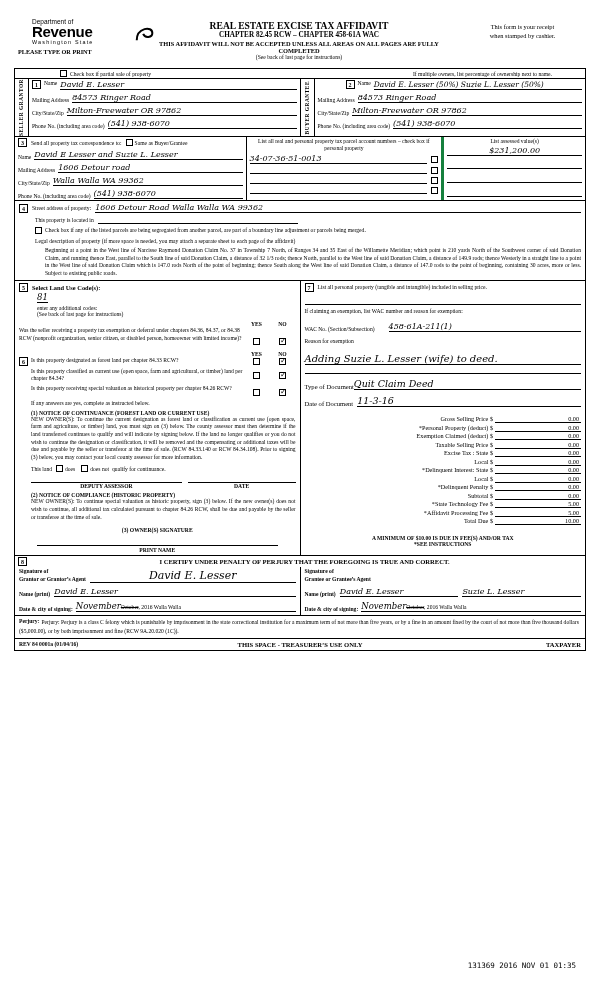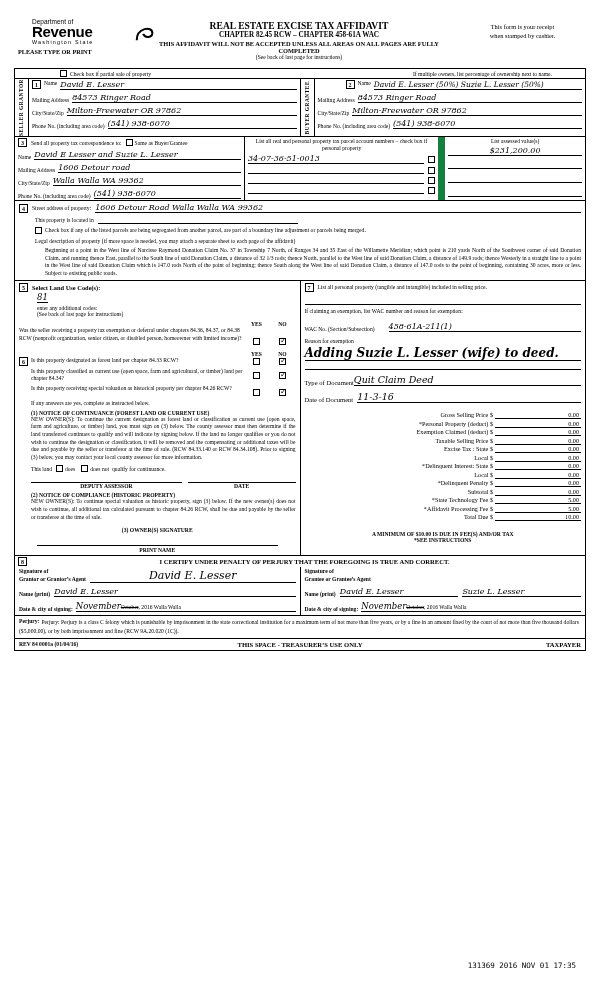--- a/index.html
+++ b/index.html
@@ -180,21 +180,21 @@
       </div>
       <div style="display:flex;align-items:flex-end;margin-top:3px;">
         <span class="small">City/State/Zip</span>
         <span class="fill ul hand" style="font-size:8px;margin-left:3px;">Walla Walla WA 99362</span>
       </div>
       <div style="display:flex;align-items:flex-end;margin-top:3px;">
         <span class="small">Phone No. (including area code)</span>
         <span class="fill ul hand" style="font-size:8px;margin-left:3px;">(541) 938-6070</span>
       </div>
     </div>
-    <div style="flex:1.05;border-right:7px solid #15803d;padding:1px 3px;">
+    <div style="flex:1.05;border-right:3px solid #15803d;padding:1px 3px;">
       <div class="small c" style="line-height:7px;">List all real and personal property tax parcel account numbers – check box if personal property</div>
       <div style="display:flex;align-items:center;margin-top:2px;">
         <span class="fill ul hand" style="font-size:8px;">34-07-36-51-0013</span>
         <span class="cb" style="margin-left:4px;"></span>
       </div>
       <div style="display:flex;align-items:center;margin-top:2px;">
         <span class="fill ul hand" style="font-size:8px;height:8px;"></span>
         <span class="cb" style="margin-left:4px;"></span>
       </div>
       <div style="display:flex;align-items:center;margin-top:2px;">
@@ -317,21 +317,21 @@
         <span class="small" style="margin-left:4px;flex:1;line-height:8px;">List all  personal property (tangible and intangible) included in selling price.</span>
       </div>
 
       <div style="border-top:1px solid #000;margin-top:12px;"></div>
       <div class="small" style="margin-top:3px;">If claiming an exemption, list WAC number and reason for exemption:</div>
       <div style="display:flex;align-items:flex-end;margin-top:8px;">
         <span class="small">WAC No. (Section/Subsection)</span>
         <span class="fill ul hand" style="font-size:8px;margin-left:14px;">458-61A-211(1)</span>
       </div>
       <div class="small" style="margin-top:6px;">Reason for exemption</div>
-      <div class="ul hand" style="display:block;margin-top:2px;font-size:12px;font-weight:bold;">Adding Suzie L. Lesser (wife) to deed.</div>
+      <div class="ul hand" style="display:block;margin-top:9px;font-size:10px;">Adding Suzie L. Lesser (wife) to deed.</div>
 
       <div style="border-top:1px solid #000;margin-top:8px;"></div>
       <div style="display:flex;align-items:flex-end;margin-top:4px;">
         <span style="font-size:6.6px;">Type of Document</span>
         <span class="fill ul hand" style="font-size:9.5px;">Quit Claim Deed</span>
       </div>
       <div style="display:flex;align-items:flex-end;margin-top:5px;">
         <span style="font-size:6.6px;">Date of Document</span>
         <span class="fill ul hand" style="font-size:9.5px;margin-left:4px;">11-3-16</span>
       </div>
@@ -443,14 +443,14 @@
     <span class="small b" style="float:left;margin-right:2px;">Perjury:</span>
     <span class="small" style="line-height:7.6px;">Perjury: Perjury is a class C felony which is punishable by imprisonment in the state correctional institution for a maximum term of not more than five years, or by a fine in an amount fixed by the court of not more than five thousand dollars ($5,000.00), or by both imprisonment and fine (RCW 9A.20.020 (1C)).</span>
   </div>
 
   <div style="display:flex;align-items:center;border:1px solid #000;border-top:none;padding:2px 4px;">
     <span class="small b" style="flex:1;">REV 84 0001a (01/04/16)</span>
     <span class="b c" style="flex:2;font-size:6.6px;">THIS SPACE - TREASURER’S USE ONLY</span>
     <span class="b" style="flex:1;text-align:right;font-size:6.6px;">TAXPAYER</span>
   </div>
 
-  <div class="stamp">131369 2016 NOV 01 17:35</div>
+  <div class="stamp">131369 2016 NOV 01 01:35</div>
 </div>
 
 </body></html>

